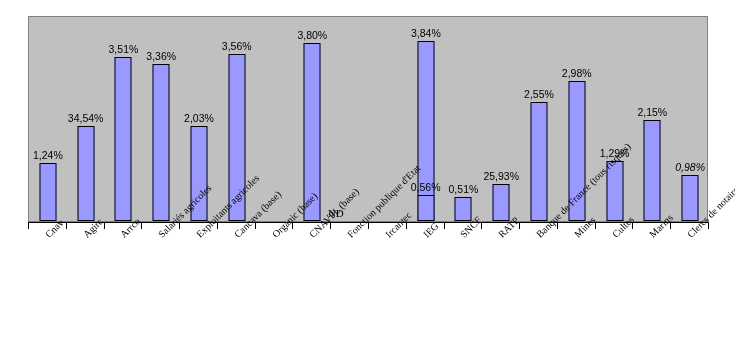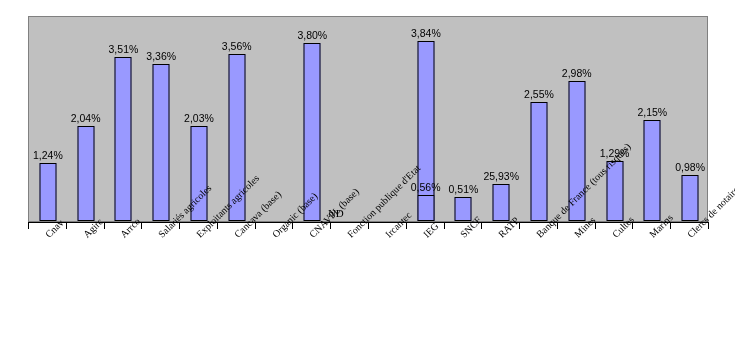--- a/index.html
+++ b/index.html
@@ -110,21 +110,21 @@
 
 <div id="chart-root">
 
   <div id="plot-area">
       <div class="bar-slot" style="left: 0px; width: 37.7778px; margin-top: 44px;">
         <div class="bar" style="height: 58.0545px; background: rgb(153, 153, 255); border-color: rgb(0, 0, 0);"></div>
         <div class="bar-label" style="bottom: 60.0545px;">1,24%</div>
       </div>
       <div class="bar-slot" style="left: 37.7778px; width: 37.7778px;">
         <div class="bar" style="height: 95.5091px; background: rgb(153, 153, 255); border-color: rgb(0, 0, 0);"></div>
-        <div class="bar-label" style="bottom: 97.5091px;">2,04%</div>
+        <div class="bar-label" style="bottom: 97.5091px;">34,54%</div>
       </div>
       <div class="bar-slot" style="left: 75.5556px; width: 37.7778px;">
         <div class="bar" style="height: 164.332px; background: rgb(153, 153, 255); border-color: rgb(0, 0, 0);"></div>
         <div class="bar-label" style="bottom: 166.332px;">3,51%</div>
       </div>
       <div class="bar-slot" style="left: 113.333px; width: 37.7778px;">
         <div class="bar" style="height: 157.309px; background: rgb(153, 153, 255); border-color: rgb(0, 0, 0);"></div>
         <div class="bar-label" style="bottom: 159.309px;">3,36%</div>
       </div>
       <div class="bar-slot" style="left: 151.111px; width: 37.7778px;">
@@ -169,21 +169,21 @@
       <div class="bar-slot" style="left: 566.667px; width: 37.7778px;">
         <div class="bar" style="height: 60.3955px; background: rgb(153, 153, 255); border-color: rgb(0, 0, 0);"></div>
         <div class="bar-label" style="bottom: 62.3955px;">1,29%</div>
       </div>
       <div class="bar-slot" style="left: 604.444px; width: 37.7778px;">
         <div class="bar" style="height: 100.659px; background: rgb(153, 153, 255); border-color: rgb(0, 0, 0);"></div>
         <div class="bar-label" style="bottom: 102.659px;">2,15%</div>
       </div>
       <div class="bar-slot" style="left: 642.222px; width: 37.7778px;">
         <div class="bar" style="height: 45.8818px; background: rgb(153, 153, 255); border-color: rgb(0, 0, 0);"></div>
-        <div class="bar-label" style="bottom: 47.8818px;">0,98%</div>
+        <div class="bar-label" style="bottom: 47.8818px; font-style: italic;">0,98%</div>
       </div>
     </div>
 
   <div id="axis-line"></div>
 
   <div id="ticks-layer">
       <div class="tick" style="left: 28px;"></div>
       <div class="tick" style="left: 65.7778px;"></div>
       <div class="tick" style="left: 103.556px;"></div>
       <div class="tick" style="left: 141.333px;"></div>

